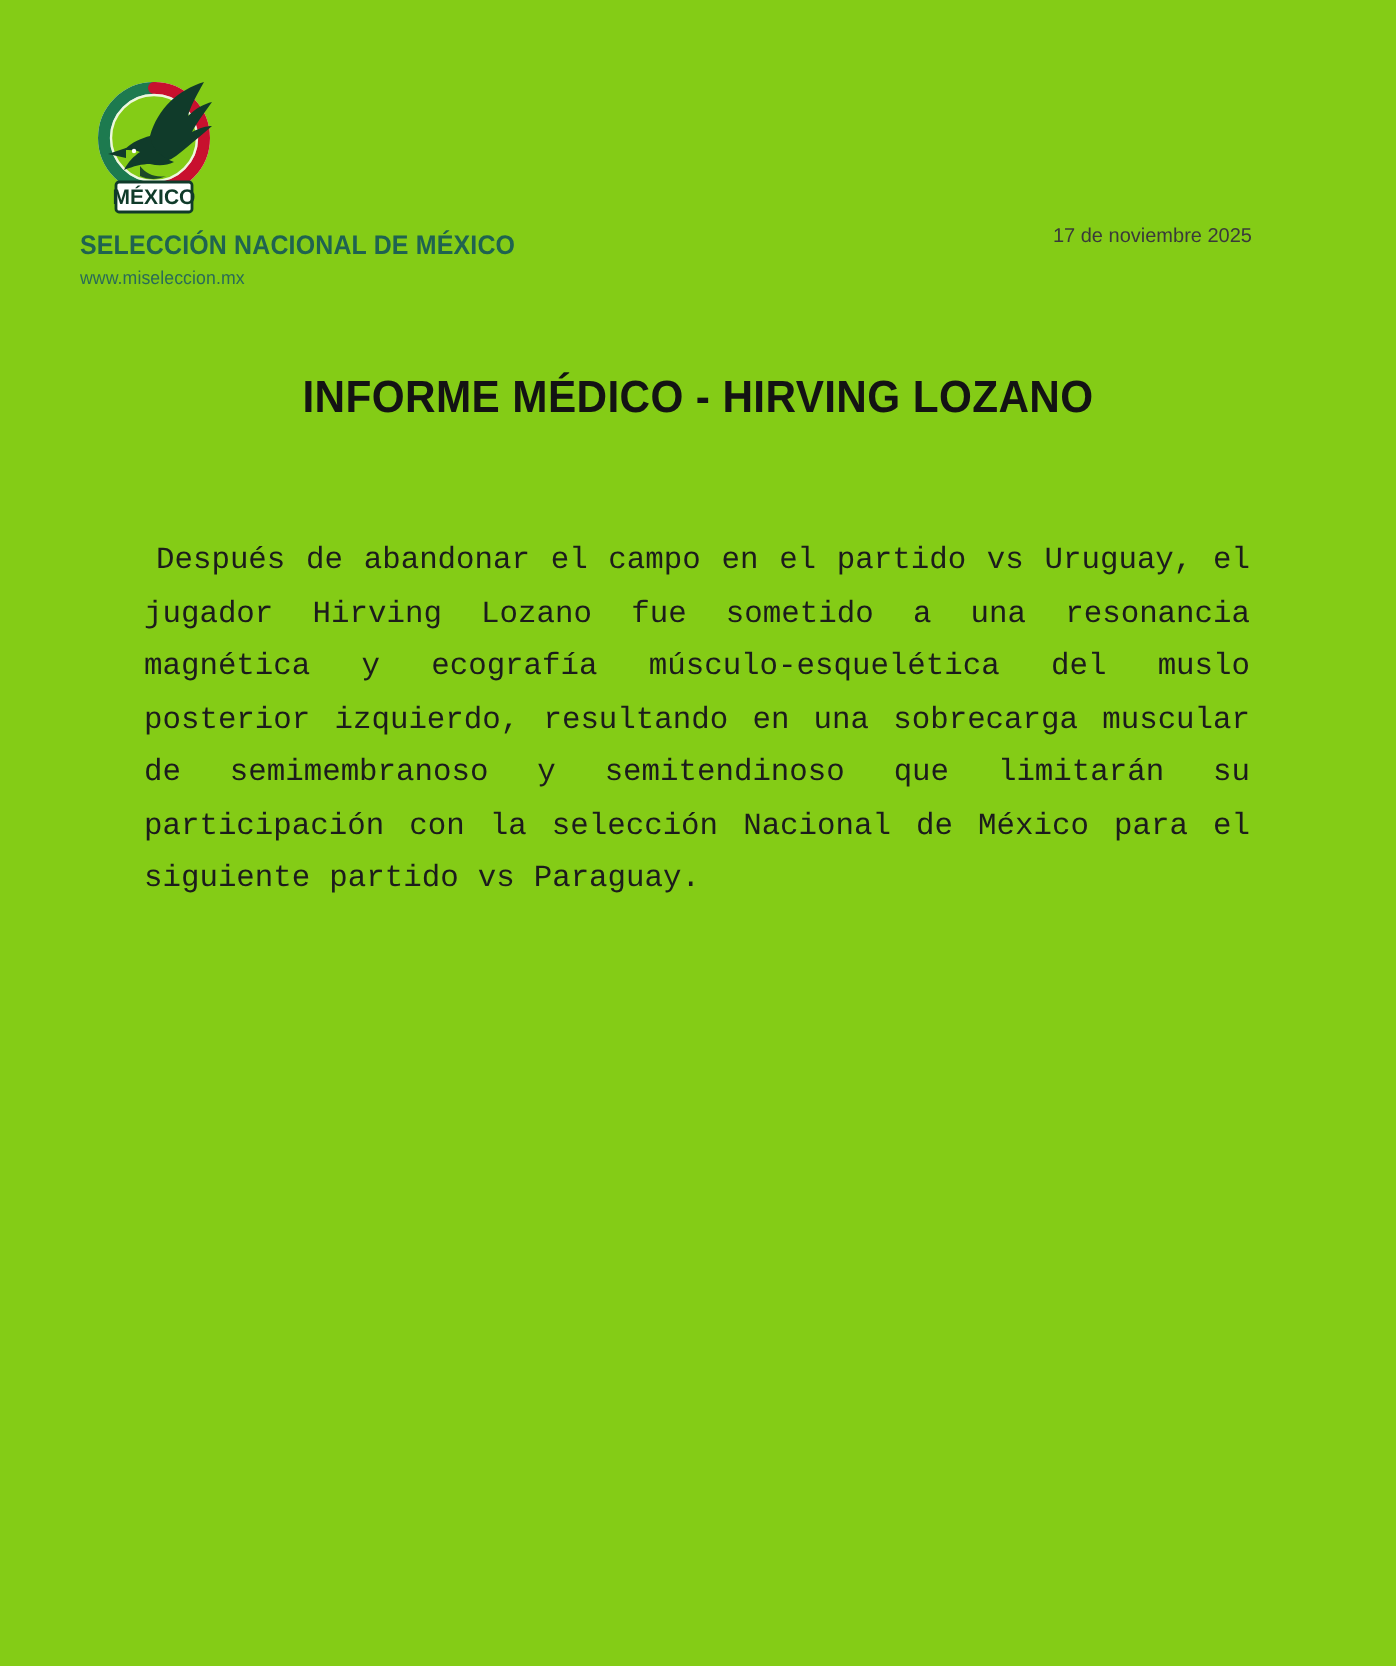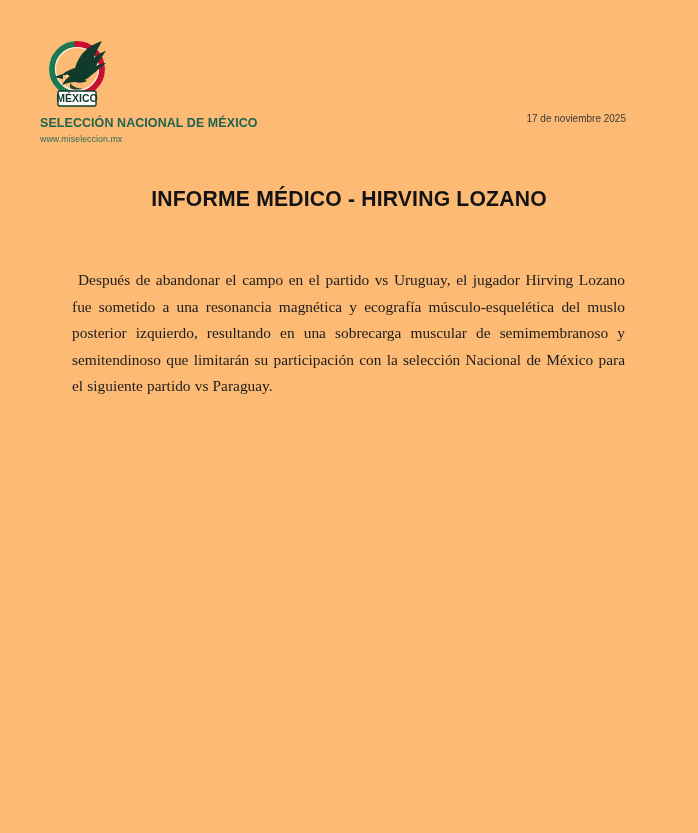--- a/index.html
+++ b/index.html
@@ -12,21 +12,21 @@
     height: 833px;
     position: relative;
     overflow: hidden;
     font-family: "Liberation Sans", sans-serif;
     -webkit-font-smoothing: antialiased;
   }
 
   .page {
     position: absolute;
     inset: 0;
-    background: #fdba74;
+    background: #84cc16;
   }
 
   
   .header-block {
     position: absolute;
     left: 40px;
     top: 38px;
     width: 260px;
   }
 
@@ -90,21 +90,21 @@
 
   
   .doc-body {
     position: absolute;
     left: 72px;
     top: 252px;
     width: 553px;
     text-align: justify;
     text-justify: inter-word;
     text-indent: 6px;
-    font-family: Liberation Serif, serif;
+    font-family: Liberation Mono, monospace;
     font-size: 15.4px;
     line-height: 26.5px;
     color: #1c1c1c;
     word-spacing: 0.3px;
   }
 
   
   .crest svg { display: block; }
 </style>
 </head>

